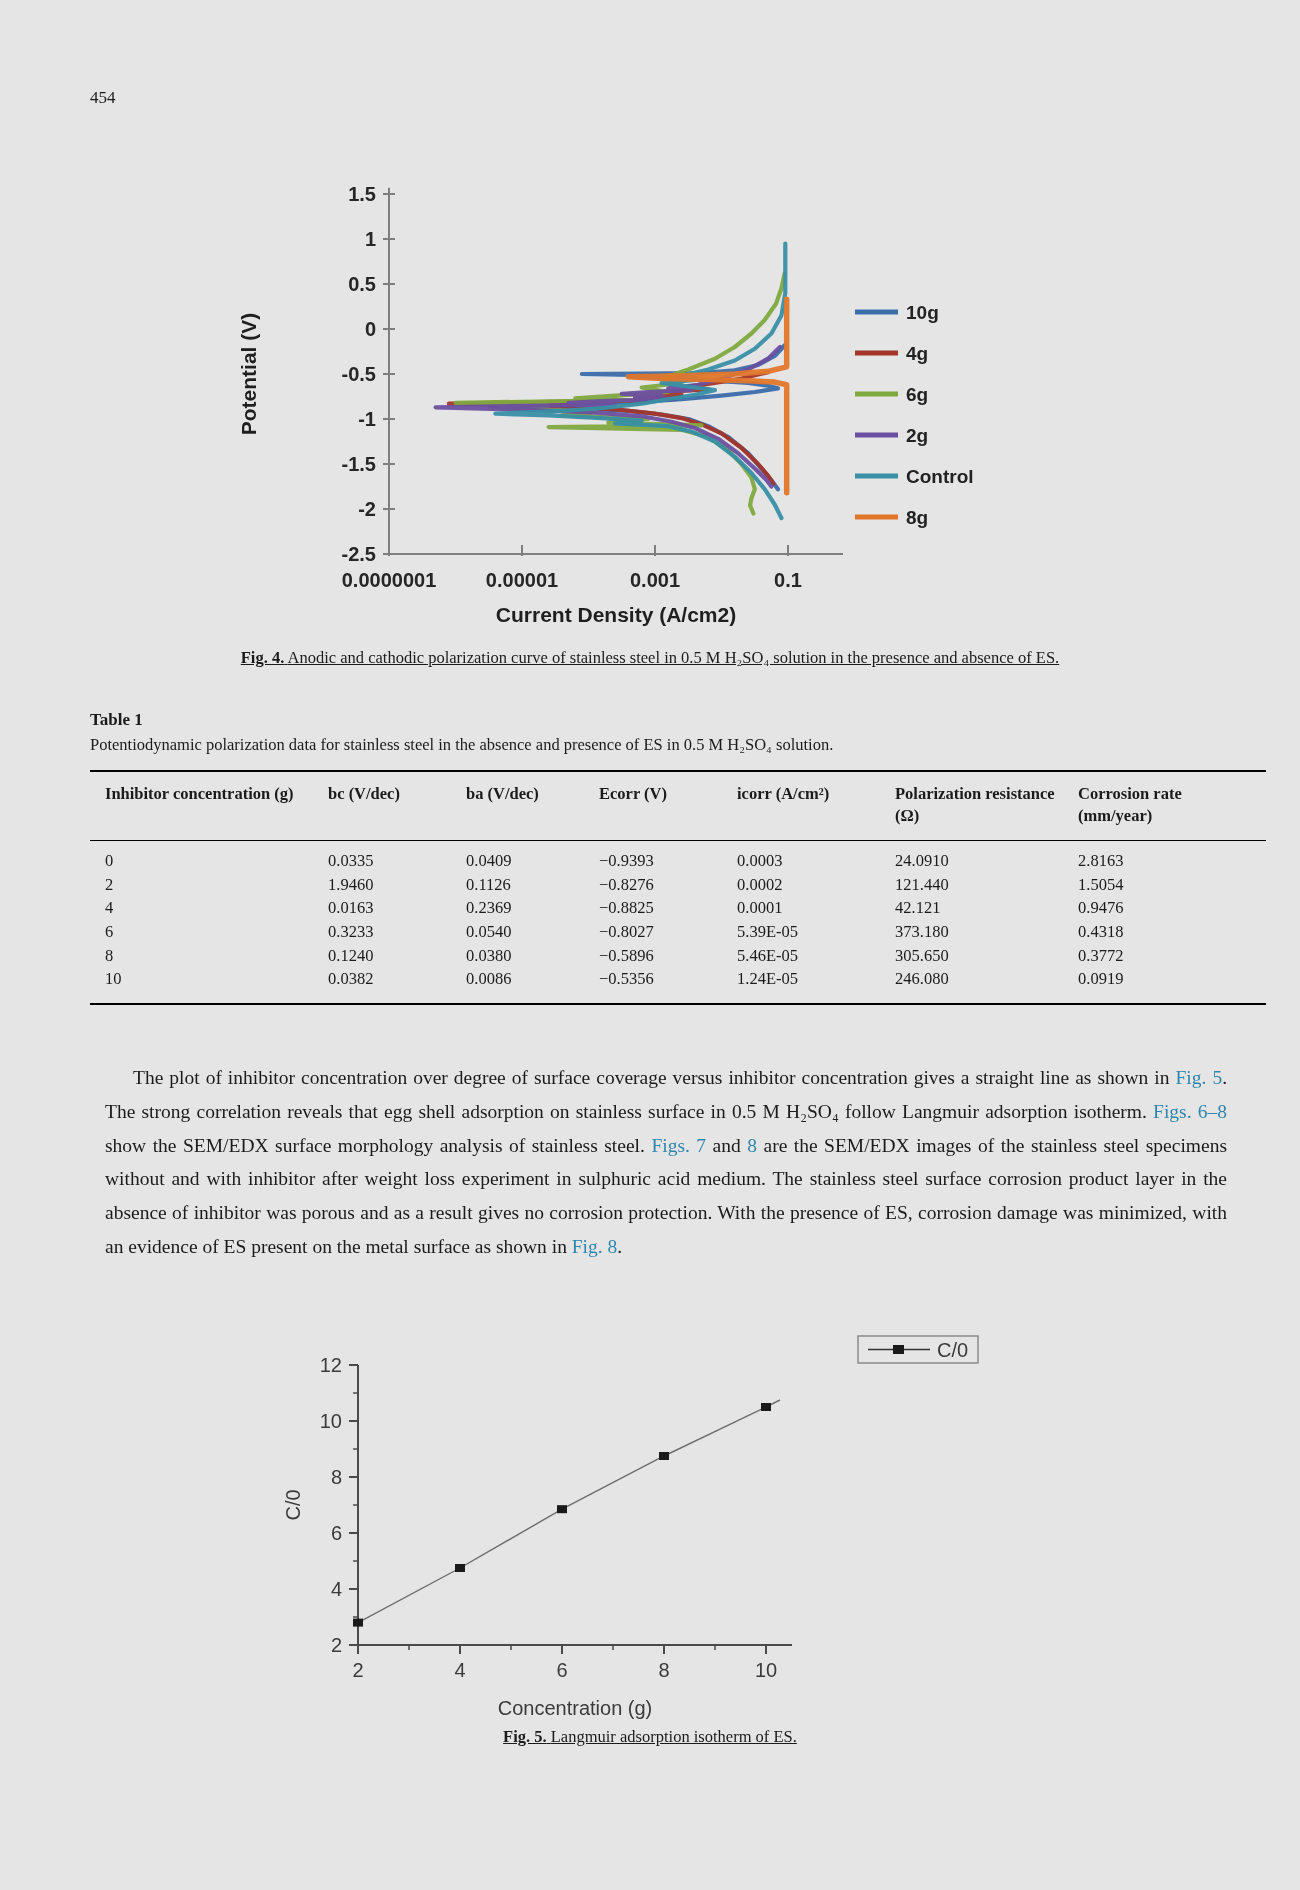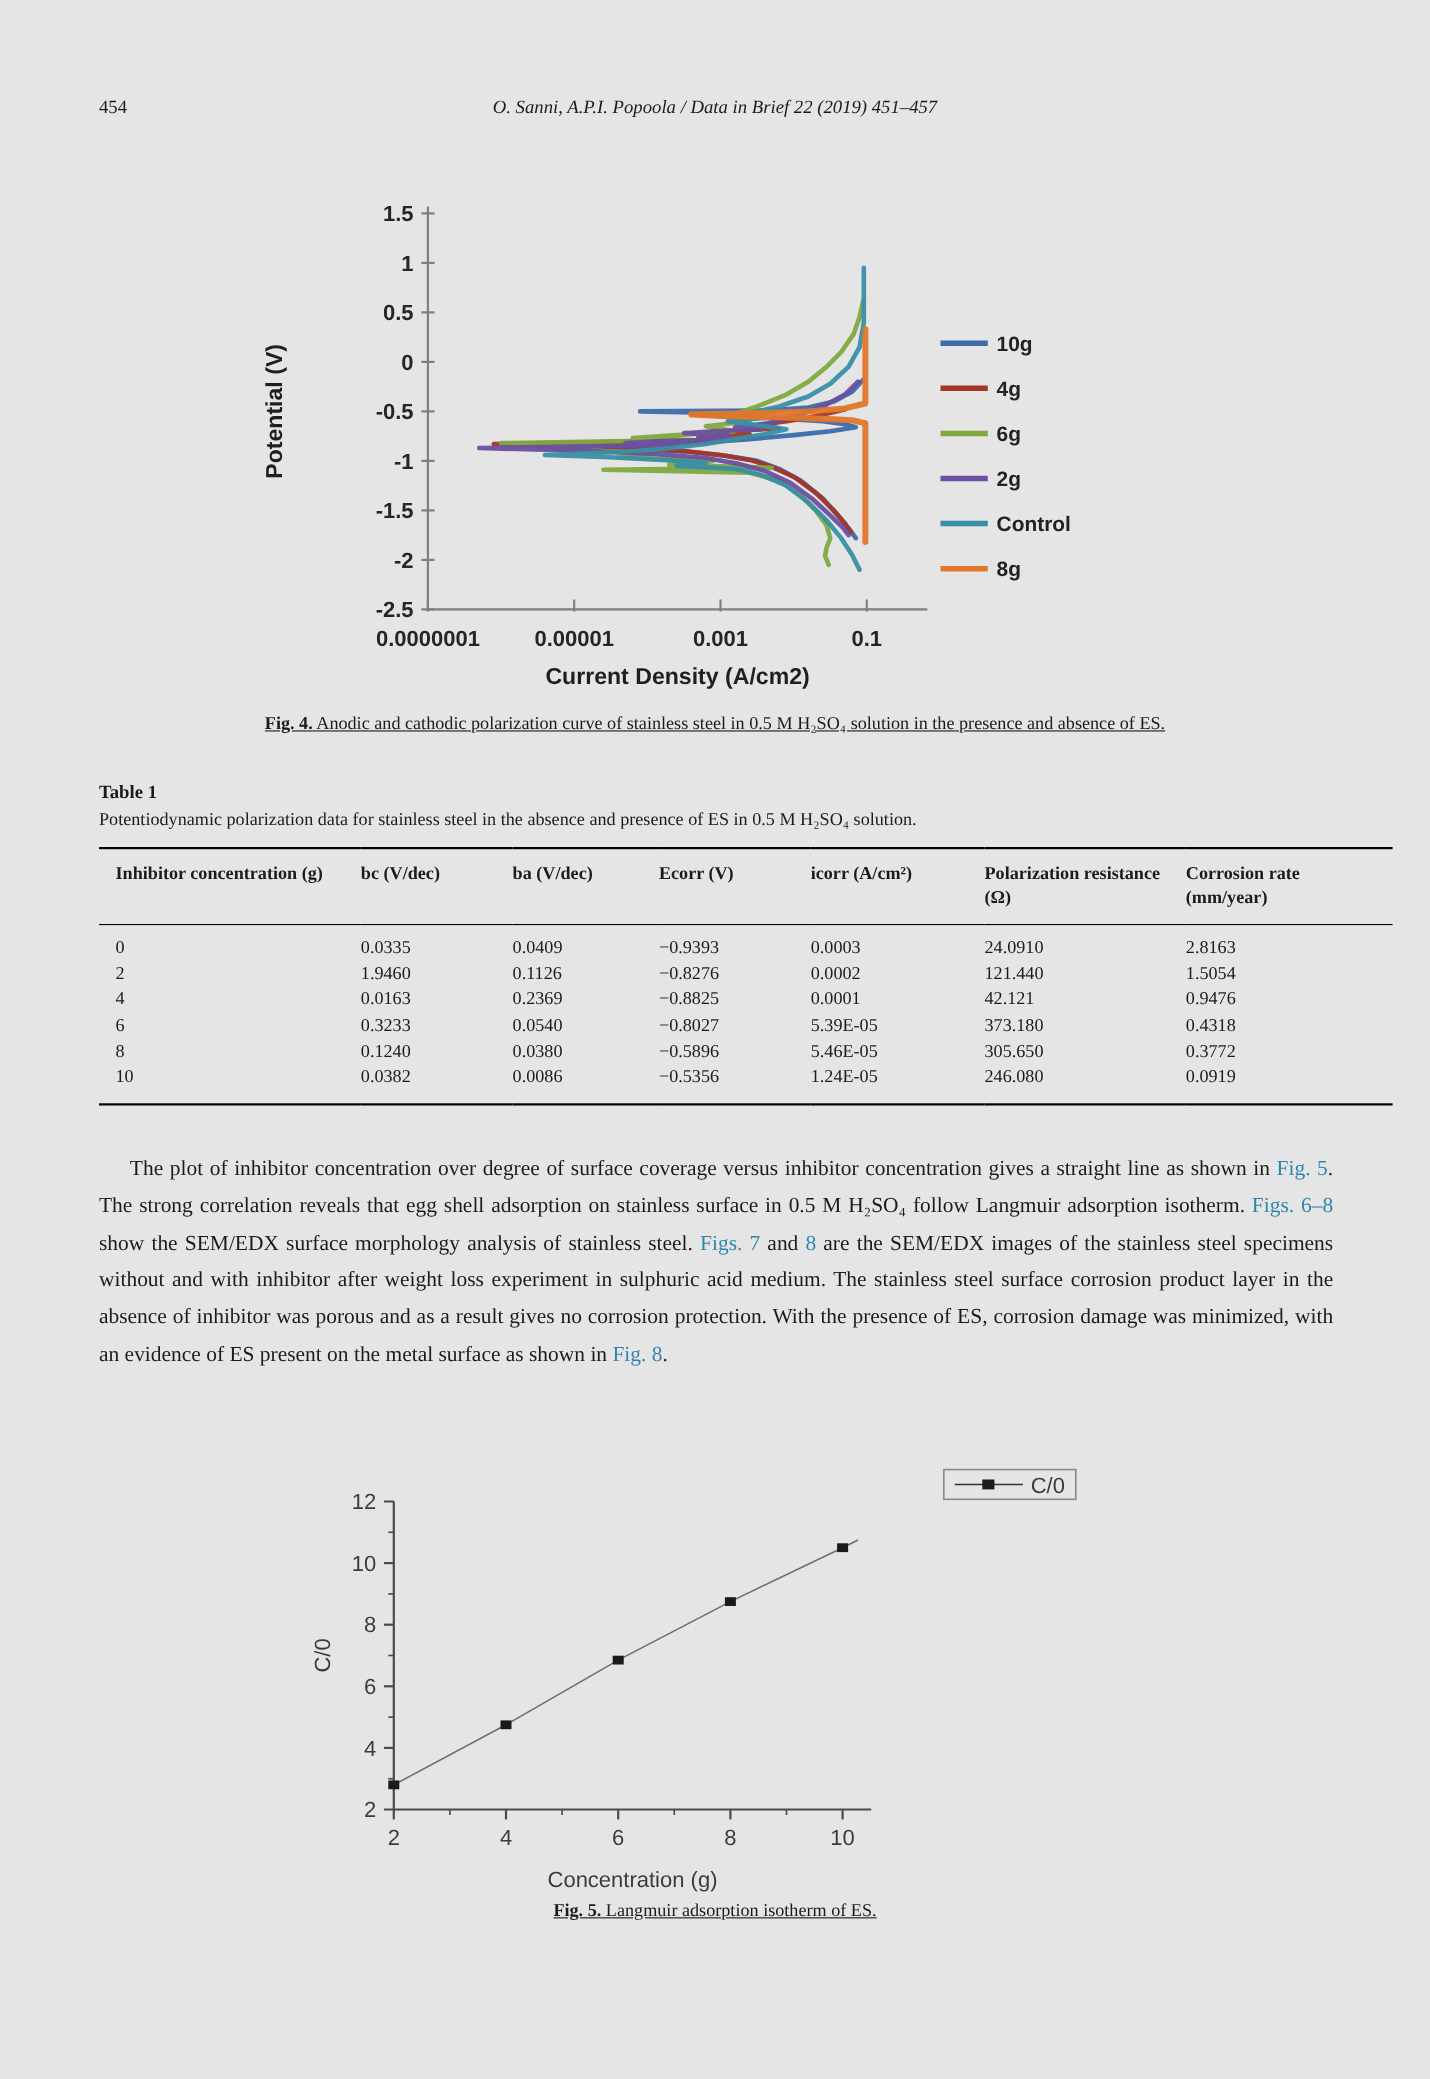--- a/index.html
+++ b/index.html
@@ -35,32 +35,31 @@
   #table1 th:nth-child(1),#table1 td:nth-child(1){width:215px;padding-left:15px;}
   #table1 th:nth-child(2),#table1 td:nth-child(2){width:130px;}
   #table1 th:nth-child(3),#table1 td:nth-child(3){width:125px;}
   #table1 th:nth-child(4),#table1 td:nth-child(4){width:130px;}
   #table1 th:nth-child(5),#table1 td:nth-child(5){width:150px;}
   #table1 th:nth-child(6),#table1 td:nth-child(6){width:175px;}
   #table1 th:nth-child(7),#table1 td:nth-child(7){width:180px;}
   #table1 tbody tr:first-child td{padding-top:10px;}
   #table1 tbody tr:last-child td{padding-bottom:13px;}
   
-  #body-paragraph{position:absolute;left:90px;top:1046px;width:1122px;margin:0;
+  #body-paragraph{position:absolute;left:90px;top:1046px;width:1122px;margin:15px;
                   font-size:19.5px;line-height:33.8px;text-align:justify;text-indent:28px;}
   .lnk{color:#2e86ae;cursor:pointer;}
 </style>
 </head>
 <body>
 
 <div class="page">
 
   <div class="header">
     <span class="pagenum">454</span>
-    <span class="runhead">O. Sanni, A.P.I. Popoola / Data in Brief 22 (2019) 451–457</span>
   </div>
 
   <svg id="fig4-svg" width="780" height="520" viewBox="0 0 780 520">
       <g stroke="#7f7f7f" stroke-width="2" fill="none">
         <path d="M159 47.69999999999999 L159 414 L613 414"></path>
       </g>
       <g>
         <line x1="153" y1="54" x2="165" y2="54" stroke="#7f7f7f" stroke-width="2"></line>
         <text x="146" y="61" text-anchor="end" class="f4tick">1.5</text>
         <line x1="153" y1="99" x2="165" y2="99" stroke="#7f7f7f" stroke-width="2"></line>

